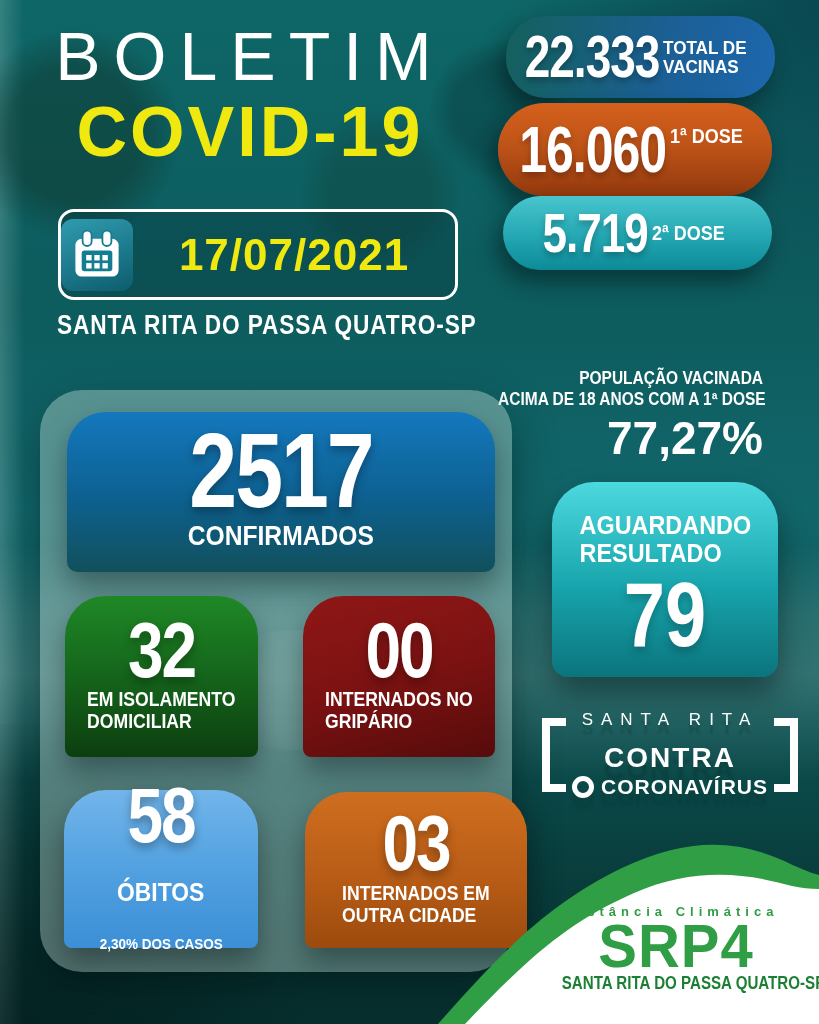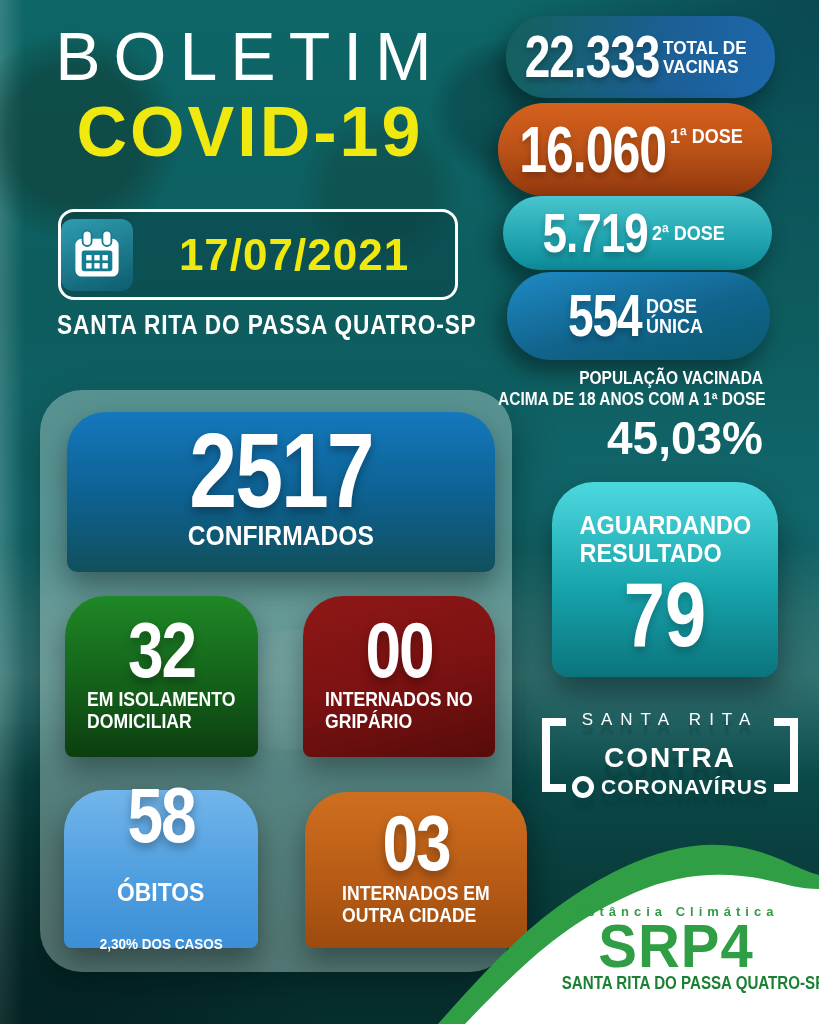--- a/index.html
+++ b/index.html
@@ -176,32 +176,25 @@
     </span>
   </div>
   <div class="pill pill2">
     <span class="num">16.060</span>
     <span class="lbl">1ª DOSE</span>
   </div>
   <div class="pill pill3">
     <span class="num">5.719</span>
     <span class="lbl">2ª DOSE</span>
   </div>
-  <div class="pill pill4">
-    <span class="num">554</span>
-    <span class="lbl">
-      <span style="display:block">DOSE</span>
-      <span style="display:block">ÚNICA</span>
-    </span>
-  </div>
 
   <div class="pop">
     <div class="l">POPULAÇÃO VACINADA</div>
     <div class="l">ACIMA DE 18 ANOS COM A 1ª DOSE</div>
-    <div class="pct">45,03%</div>
+    <div class="pct">77,27%</div>
   </div>
 
   <div class="panel"></div>
 
   <div class="card card-confirmed">
     <div class="num">2517</div>
     <div class="lbl">CONFIRMADOS</div>
   </div>
 
   <div class="card card-isolation">

